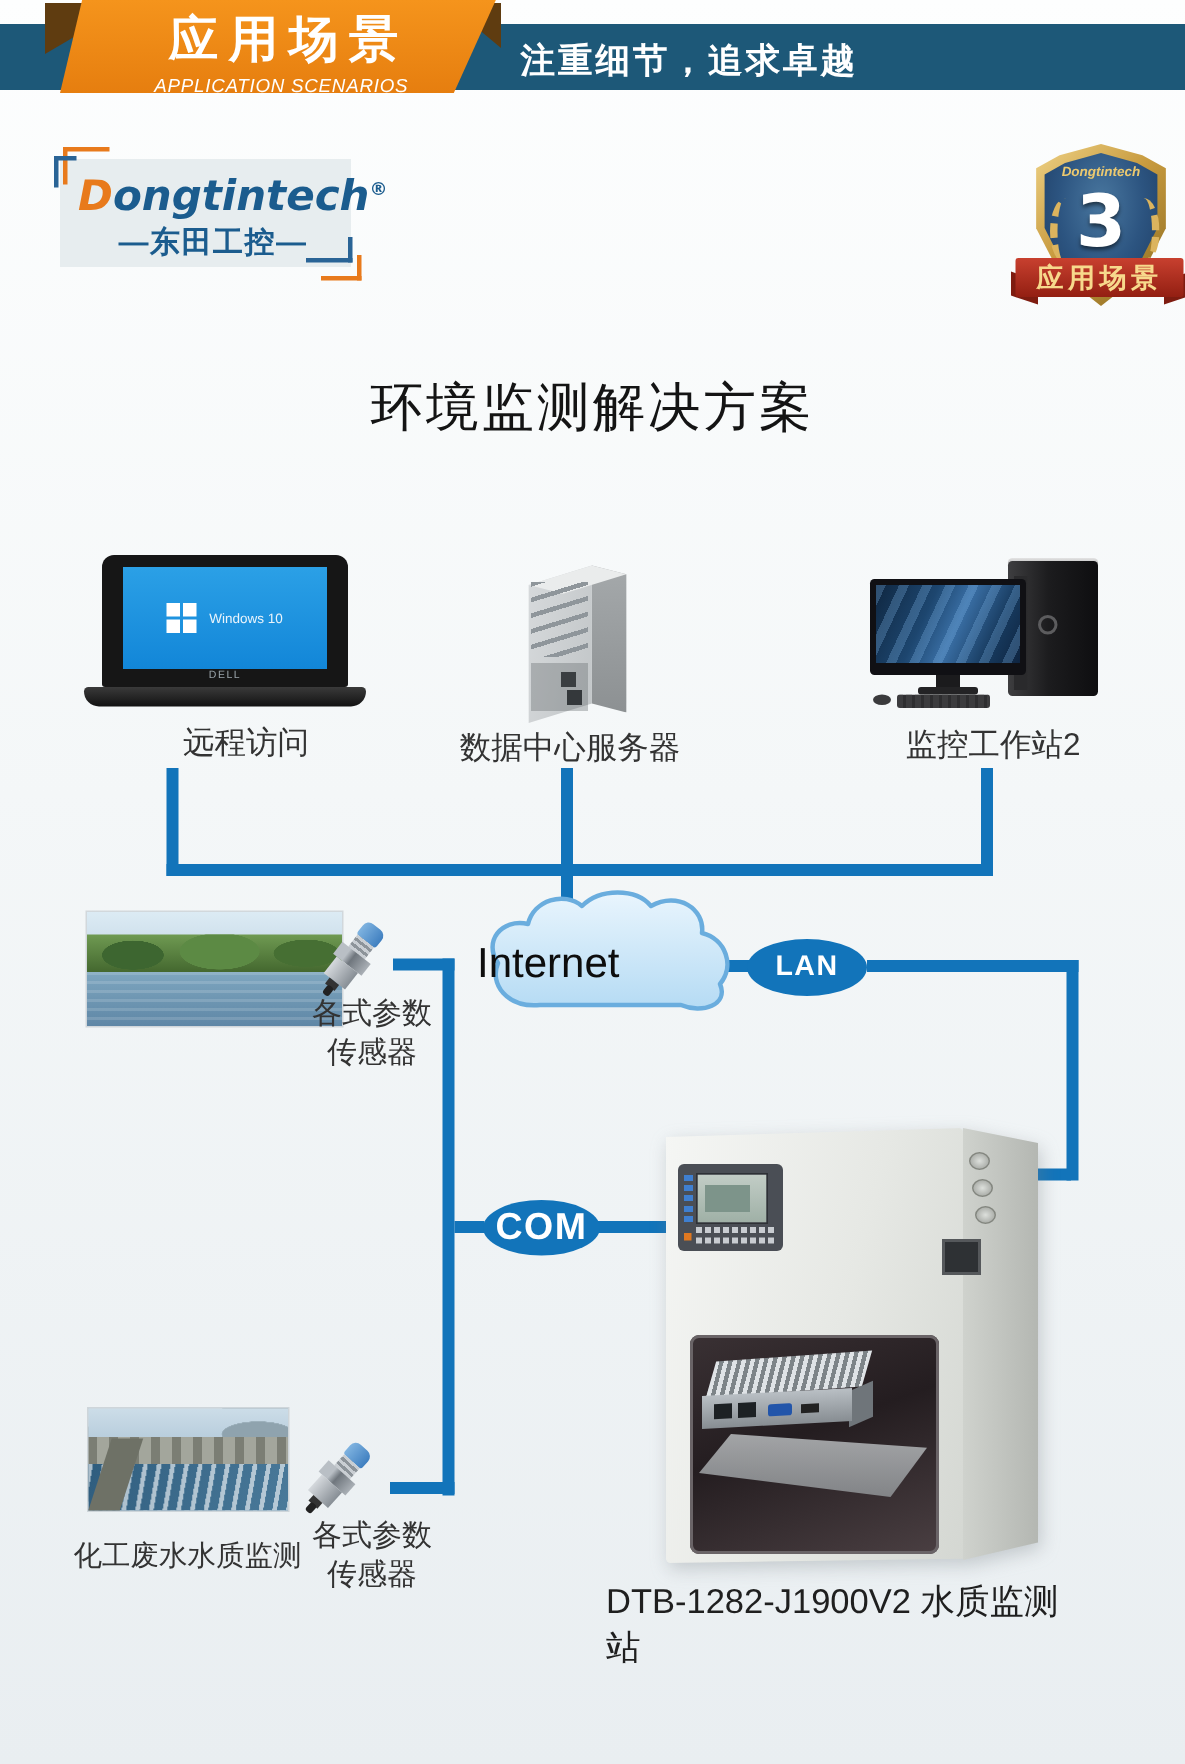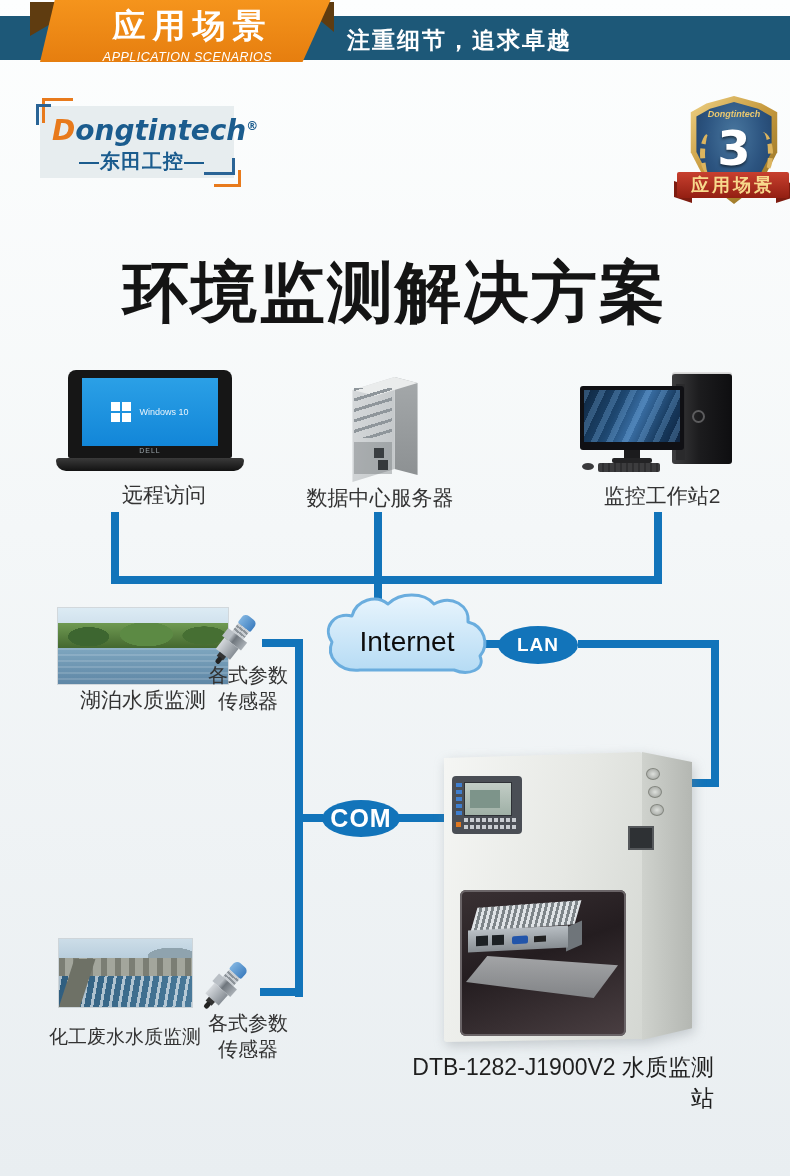--- a/index.html
+++ b/index.html
@@ -51,22 +51,22 @@
   .laurel-l{left:20px;top:36px;border-left:5px dashed #dcb45e;}
   .laurel-r{left:72px;top:36px;border-right:5px dashed #dcb45e;}
   .ribbon-tail{width:18px;height:16px;background:#7e1c10;}
   .rt-l{left:-6px;top:88px;transform:skewY(18deg);}
   .rt-r{left:96px;top:88px;transform:skewY(-18deg);}
   .ribbon{left:-3px;top:76px;width:112px;height:26px;line-height:26px;text-align:center;
       background:linear-gradient(180deg,#c8402f,#931f12);color:#f7d98c;font-size:18px;font-weight:bold;
       letter-spacing:3px;border-radius:2px;}
 
   
-  .page-title{left:0;top:248px;width:790px;height:70px;text-align:center;font-size:66px;
-      letter-spacing:2px;color:#141414;font-weight:700;}
+  .page-title{left:0;top:248px;width:790px;height:70px;text-align:center;font-size:35px;
+      letter-spacing:2px;color:#141414;font-weight:400;}
 
   
   .line{background:#1274ba;}
 
   
   .laptop{left:56px;top:370px;width:188px;height:108px;}
   .lp-screen{left:12px;top:0;width:164px;height:88px;background:#161616;border-radius:8px 8px 2px 2px;}
   .lp-display{left:26px;top:8px;width:136px;height:68px;background:linear-gradient(180deg,#2ba0e6,#1286d8);
       display:flex;align-items:center;justify-content:center;gap:8px;}
   .win-logo{width:20px;height:20px;display:grid;grid-template-columns:9px 9px;grid-template-rows:9px 9px;gap:2px;}
@@ -105,21 +105,21 @@
   .ws-scr::after{content:"";position:absolute;inset:0;
       background:repeating-linear-gradient(115deg,rgba(130,185,235,.28) 0 6px,rgba(0,0,0,0) 6px 14px);}
   .ws-stand{left:44px;top:78px;width:16px;height:8px;background:#1b1b1d;}
   .ws-foot{left:32px;top:86px;width:40px;height:5px;background:#232325;border-radius:2px;}
   .ws-kb{left:18px;top:91px;width:62px;height:9px;background:#2e2e30;border-radius:2px;
       background-image:repeating-linear-gradient(90deg,#3c3c3e 0 4px,rgba(0,0,0,0) 4px 6px);}
   .ws-mouse{left:2px;top:91px;width:12px;height:7px;background:#3a3a3c;border-radius:50%;}
 
   
   .cloud{left:318px;top:592px;width:178px;height:86px;}
-  .cloud-label{left:0;top:34px;width:178px;text-align:center;font-size:28px;color:#0d0d0d;}
+  .cloud-label{left:0;top:34px;width:178px;text-align:left;font-size:28px;color:#0d0d0d;}
   .oval{border-radius:50%;background:#1274ba;color:#fff;font-weight:bold;text-align:center;}
   .oval-lan{left:498px;top:626px;width:80px;height:38px;line-height:38px;font-size:19px;letter-spacing:1px;}
   .oval-com{left:322px;top:800px;width:78px;height:37px;line-height:37px;font-size:25px;letter-spacing:1px;}
 
   
   .photo{box-shadow:0 0 0 1px rgba(150,160,168,.35);}
   .lake{left:58px;top:608px;width:170px;height:76px;}
   .lake .sky{left:0;top:0;width:100%;height:24%;background:linear-gradient(180deg,#dcebf4,#cfe0ec);}
   .lake .trees{left:0;top:20%;width:100%;height:32%;
       background:radial-gradient(ellipse 34px 16px at 18% 55%,#3d6630 0 60%,rgba(0,0,0,0) 61%),
@@ -186,21 +186,21 @@
       background:linear-gradient(180deg,#b9bfc4,#878d92);}
   .pc-side{left:106px;top:34px;width:16px;height:24px;transform:skewY(-24deg);background:#6f757a;}
   .pc-lan1{left:8px;top:6px;width:12px;height:10px;background:#1d2124;}
   .pc-lan2{left:24px;top:6px;width:12px;height:10px;background:#1d2124;}
   .pc-vga{left:44px;top:8px;width:16px;height:8px;background:#2255aa;border-radius:2px;}
   .pc-hdmi{left:66px;top:9px;width:12px;height:6px;background:#222;}
   .cab-knob{width:12px;height:10px;border-radius:50%;background:radial-gradient(#dde0dc,#9a9d98);
       border:1px solid #83867f;}
   .knob1{left:208px;top:24px;} .knob2{left:210px;top:42px;} .knob3{left:212px;top:60px;}
   .cab-vent{left:190px;top:82px;width:22px;height:20px;background:#2e3134;border:2px solid #55585b;}
-  .station-caption{left:404px;top:1052px;width:310px;height:28px;font-size:23px;color:#1f1f1f;text-align:right;}
+  .station-caption{left:404px;top:1052px;width:310px;height:28px;font-size:23px;color:#1f1f1f;text-align:left;}
 </style>
 </head>
 <body>
 
 <div id="page" class="nosel">
 
   <div class="abs hdr-bar"></div>
   <div class="abs fold fold-l"></div>
   <div class="abs fold fold-r"></div>
   <div class="abs banner">
@@ -303,21 +303,20 @@
   </div>
 
   <div class="abs oval oval-lan">LAN</div>
   <div class="abs oval oval-com">COM</div>
 
   <div class="abs photo lake">
     <div class="abs sky"></div>
     <div class="abs trees"></div>
     <div class="abs water"></div>
   </div>
-  <div class="abs photo-label" style="left:38px;top:686px;width:210px;">湖泊水质监测</div>
 
   <div class="abs sensor sensor-wrap-top">
     <div class="abs sn-cap"></div>
     <div class="abs sn-thread"></div>
     <div class="abs sn-nut"></div>
     <div class="abs sn-body"></div>
     <div class="abs sn-tail"></div>
     <div class="abs sn-cable"></div>
   </div>
   <div class="abs sensor-label" style="left:205px;top:662px;width:86px;">各式参数</div>

